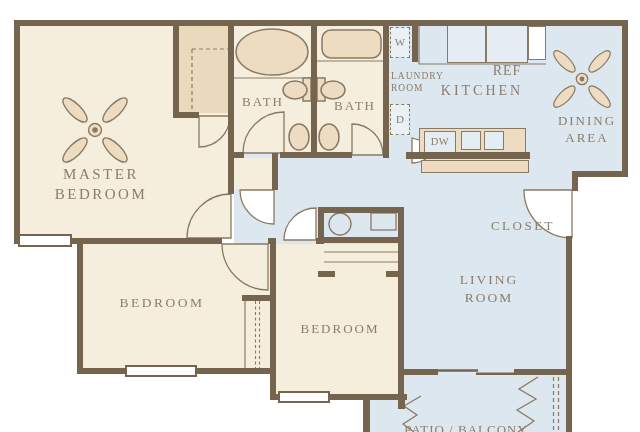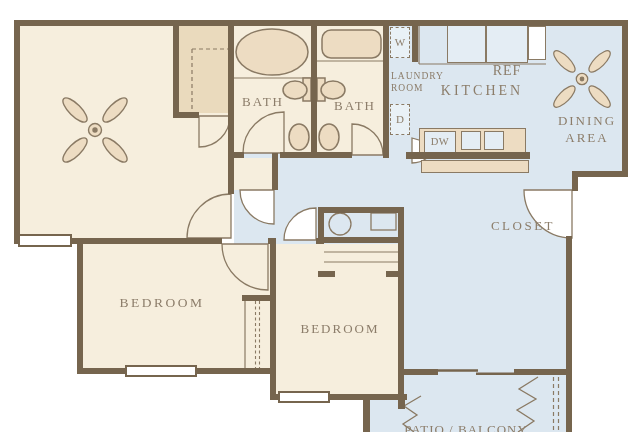--- a/index.html
+++ b/index.html
@@ -174,26 +174,28 @@
   <div class="wall" style="left:318px;top:271px;width:17px;height:6px;"></div>
   <div class="wall" style="left:386px;top:271px;width:18px;height:6px;"></div>
   <div class="wall" style="left:242px;top:295px;width:34px;height:6px;"></div>
   <div class="wall" style="left:316px;top:238px;width:8px;height:6px;"></div>
   <div class="wall" style="left:398px;top:397px;width:7px;height:12px;"></div>
 
   <div class="window" style="left:18px;top:234px;width:54px;height:13px;"></div>
   <div class="window" style="left:125px;top:365px;width:72px;height:12px;"></div>
   <div class="window" style="left:278px;top:391px;width:52px;height:12px;"></div>
 
+  <div class="label" style="left:101px;top:184px;width:124px;font-size:15px;letter-spacing:2.5px;">MASTER BEDROOM</div>
   <div class="label" style="left:263px;top:102px;font-size:13px;letter-spacing:2px;">BATH</div>
   <div class="label" style="left:355px;top:106px;font-size:13px;letter-spacing:2px;">BATH</div>
   <div class="label" style="left:424px;top:82px;width:66px;font-size:9.5px;letter-spacing:1px;text-align:left;">LAUNDRY ROOM</div>
   <div class="label" style="left:482px;top:91px;font-size:14px;letter-spacing:3px;white-space:nowrap;">KITCHEN</div>
   <div class="label" style="left:587px;top:130px;width:96px;font-size:13px;letter-spacing:2px;">DINING AREA</div>
   <div class="label" style="left:523px;top:226px;font-size:13px;letter-spacing:2.5px;">CLOSET</div>
+  <div class="label" style="left:489px;top:289px;width:104px;font-size:13.5px;letter-spacing:2px;">LIVING ROOM</div>
   <div class="label" style="left:162px;top:303px;font-size:13.5px;letter-spacing:2.5px;white-space:nowrap;">BEDROOM</div>
   <div class="label" style="left:340px;top:329px;font-size:13px;letter-spacing:2px;white-space:nowrap;">BEDROOM</div>
   <div class="label" style="left:466px;top:406px;font-size:13px;letter-spacing:1px;white-space:nowrap;margin-top:24px;">PATIO / BALCONY</div>
   <div class="label" style="left:507px;top:43px;font-size:14px;letter-spacing:1px;margin-top:28px;">REF</div>
   <div class="label" style="left:440px;top:142px;font-size:10.5px;letter-spacing:0.5px;">DW</div>
   <div class="label" style="left:400px;top:42px;font-size:11px;">W</div>
   <div class="label" style="left:400px;top:119px;font-size:11px;">D</div>
 
 </div>
 

